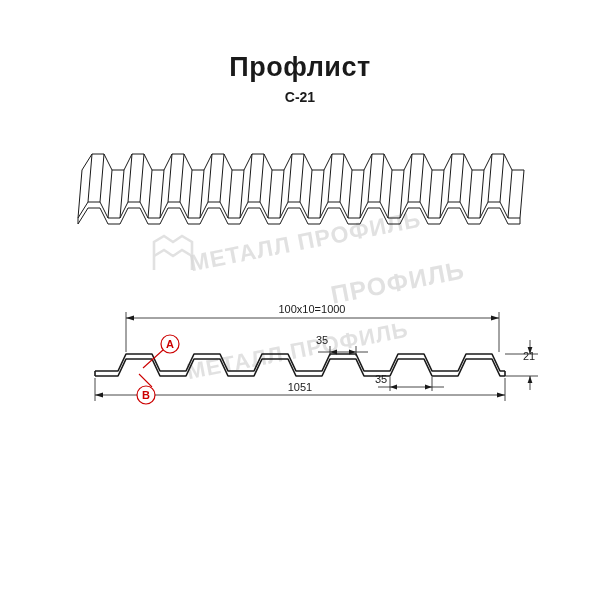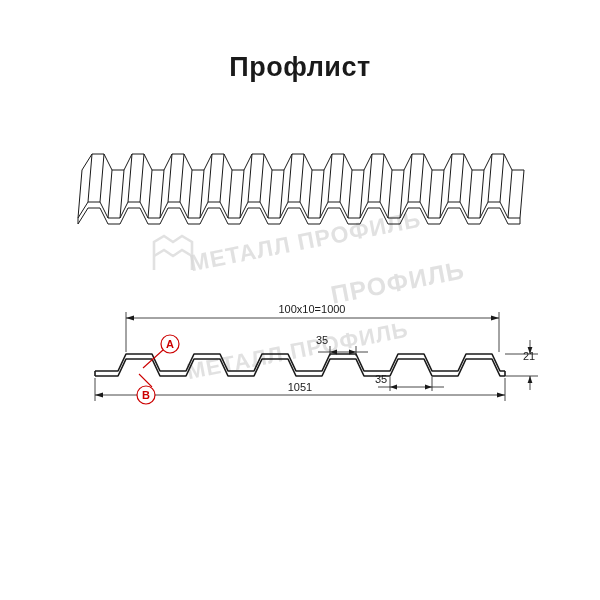--- a/index.html
+++ b/index.html
@@ -94,20 +94,21 @@
     opacity: 0.75;
     pointer-events: none;
   }
 </style>
 </head>
 <body>
 
 <div class="page">
 
   <div class="title">Профлист</div>
+  <div class="subtitle">С-21</div>
 
   <div class="wm-logo">
     <svg width="46" height="42" viewBox="0 0 46 42" xmlns="http://www.w3.org/2000/svg">
       <g fill="none" stroke="#d8d8d8" stroke-width="2.6">
         <path d="M4 38 L4 10 L14 4 L23 10 L32 4 L42 10 L42 38"></path>
         <path d="M4 24 L14 18 L23 24 L32 18 L42 24"></path>
       </g>
     </svg>
   </div>
   <div class="wm wm1">МЕТАЛЛ ПРОФИЛЬ</div>

